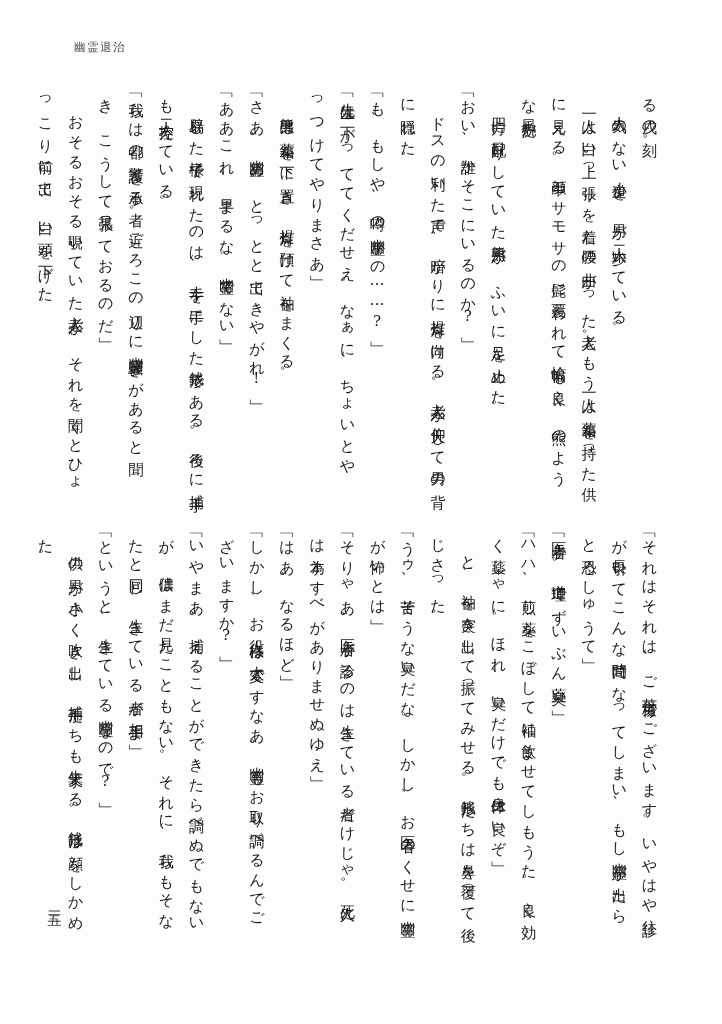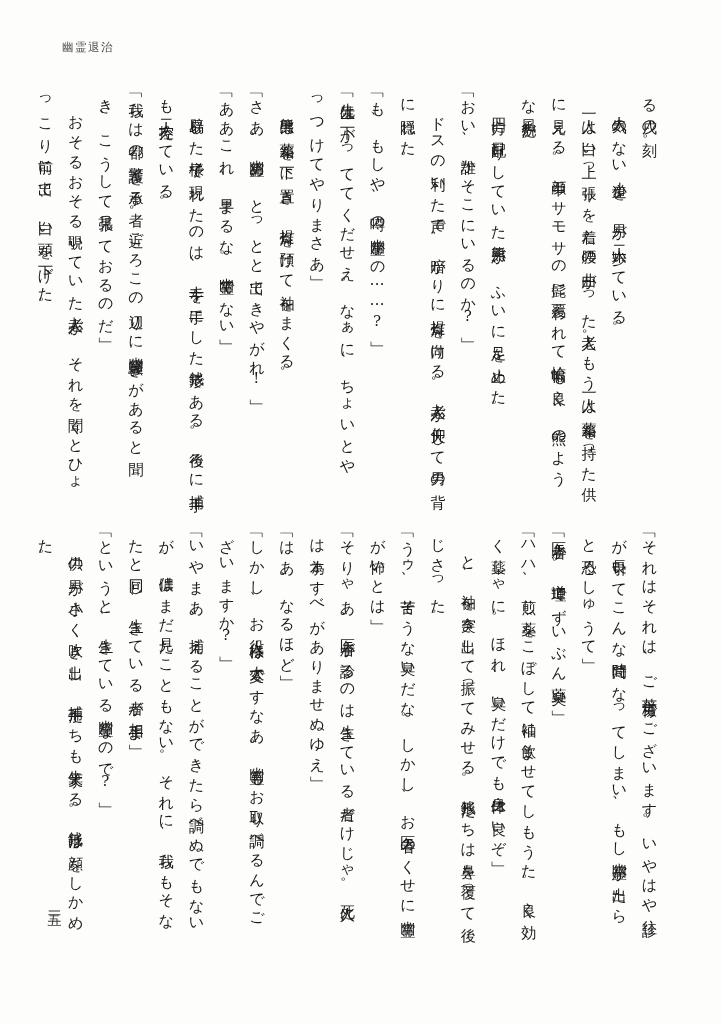--- a/index.html
+++ b/index.html
@@ -16,21 +16,21 @@
     height: 1024px;
     background: #fdfdfc;
     overflow: hidden;
     box-sizing: border-box;
   }
 
   
   .running-head {
     position: absolute;
     top: 40px;
-    left: 62px;
+    left: 74px;
     font-size: 11.5px;
     letter-spacing: 1.5px;
     color: #4a4a4a;
     white-space: nowrap;
   }
 
   
   .folio {
     position: absolute;
     left: 46px;

